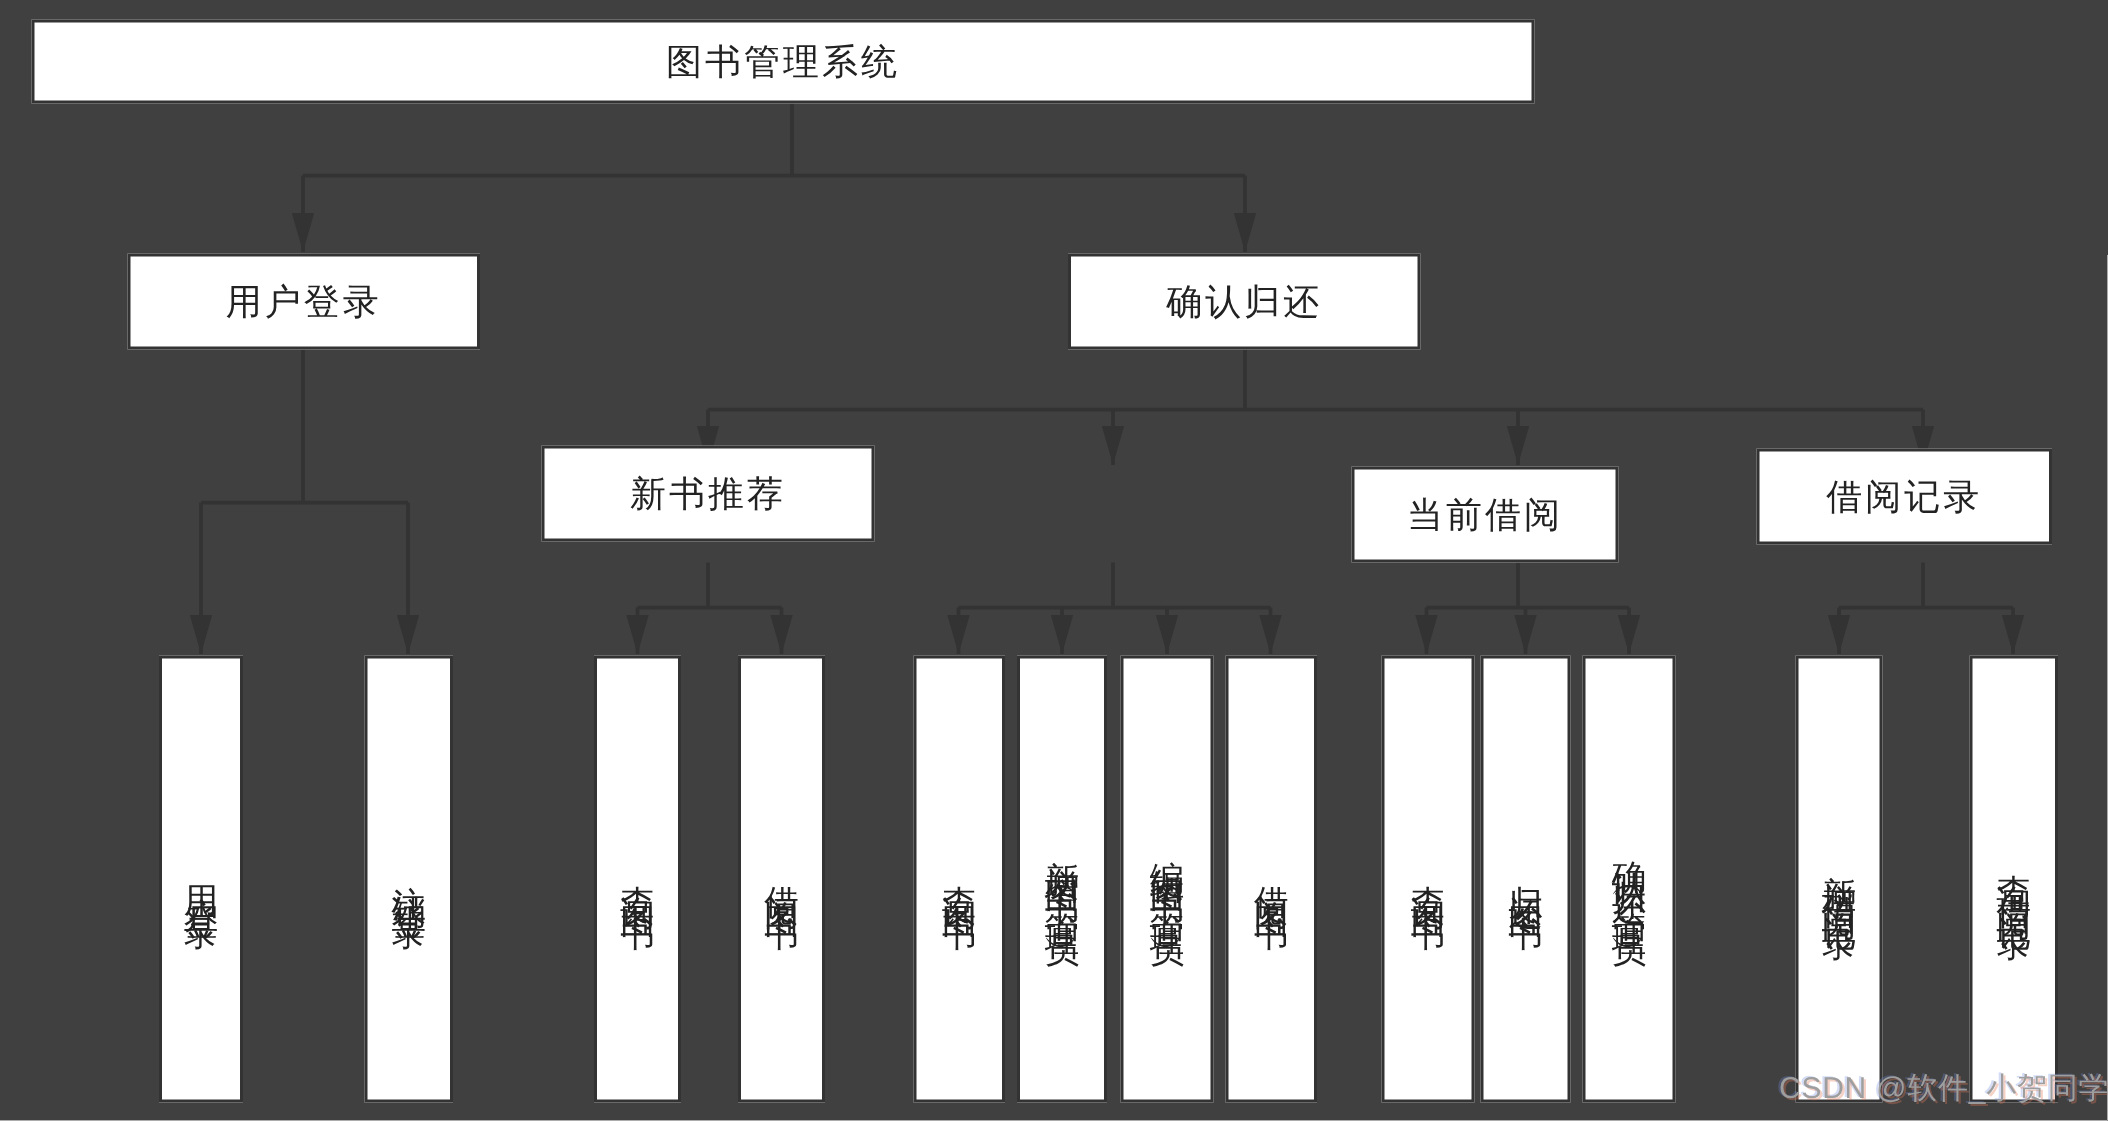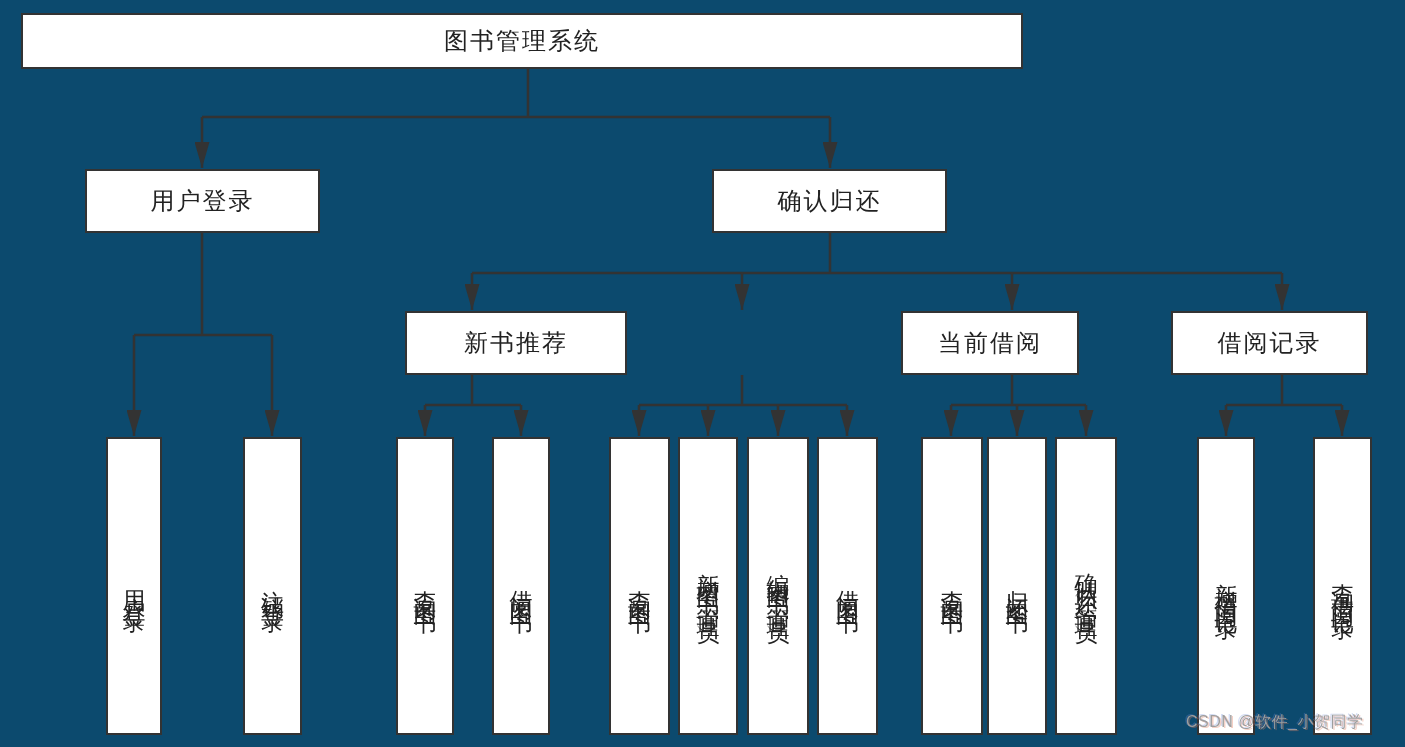--- a/index.html
+++ b/index.html
@@ -1,34 +1,34 @@
 <!DOCTYPE html>
 <html><head>
 <meta charset="utf-8">
 <style>
   html,body { margin:0; padding:0; background:#ffffff; }
   .canvas {
-    position:relative; width:1405px; height:747px; background:#0c4a6e;
+    position:relative; width:1405px; height:747px; background:#404040;
     font-family:"Liberation Sans","DejaVu Sans",sans-serif; overflow:hidden;
   }
   .wires { position:absolute; left:0; top:0; width:1405px; height:747px; z-index:1; }
   .box {
     position:absolute; box-sizing:border-box; background:#ffffff;
     border:2.5px solid #333333; color:#222222; z-index:2;
     display:flex; align-items:center; justify-content:center;
   }
   .hbox { font-size:24px; letter-spacing:2px; white-space:nowrap; }
   .vbox { font-size:23px; }
   .vbox span {
     writing-mode:vertical-rl; text-orientation:mixed;
     letter-spacing:7px; line-height:1; white-space:nowrap;
   }
   .watermark {
     position:absolute; left:1186px; top:712px; z-index:5;
-    font-size:16px; color:#9e9e9e; white-space:nowrap; letter-spacing:0.5px;
+    font-size:20px; color:#9e9e9e; white-space:nowrap; letter-spacing:0.5px;
     text-shadow:1.5px 1px 0 rgba(224,120,90,0.35), -1.5px -1px 0 rgba(110,140,220,0.30);
   }
 </style>
 </head>
 <body>
 
 <div class="canvas">
 
   <svg class="wires" viewBox="0 0 1405 747" xmlns="http://www.w3.org/2000/svg">
     <defs>
@@ -66,23 +66,23 @@
       <line x1="1226" y1="405" x2="1226" y2="436" marker-end="url(#ah)"></line>
       <line x1="1342" y1="405" x2="1342" y2="436" marker-end="url(#ah)"></line>
     </g>
   </svg>
 
   <div class="box hbox" style="left:21px;top:13px;width:1002px;height:56px;">图书管理系统</div>
 
   <div class="box hbox" style="left:85px;top:169px;width:235px;height:64px;">用户登录</div>
   <div class="box hbox" style="left:712px;top:169px;width:235px;height:64px;">确认归还</div>
 
-  <div class="box hbox" style="left:361px;top:311px;width:222px;height:64px;margin-left:44px;">新书推荐</div>
+  <div class="box hbox" style="left:361px;top:297px;width:222px;height:64px;">新书推荐</div>
   <div class="box hbox" style="left:901px;top:311px;width:178px;height:64px;">当前借阅</div>
-  <div class="box hbox" style="left:1171px;top:311px;width:197px;height:64px;">借阅记录</div>
+  <div class="box hbox" style="left:1171px;top:299px;width:197px;height:64px;">借阅记录</div>
 
   <div class="box vbox" style="left:106px;top:437px;width:56px;height:298px;">
       <span>用户登录</span>
     </div>
   <div class="box vbox" style="left:243px;top:437px;width:59px;height:298px;">
       <span>注销登录</span>
     </div>
 
   <div class="box vbox" style="left:396px;top:437px;width:58px;height:298px;">
       <span>查询图书</span>

